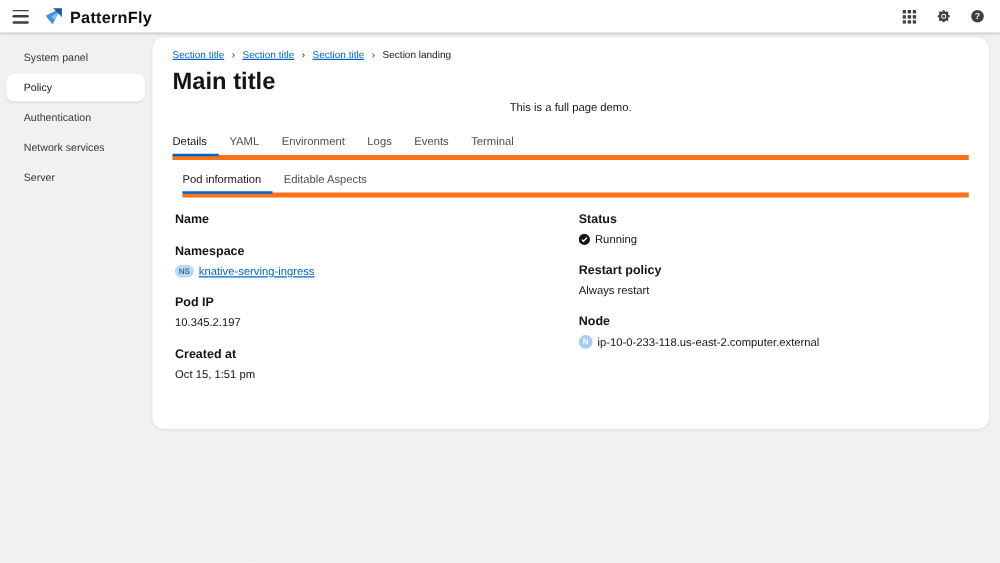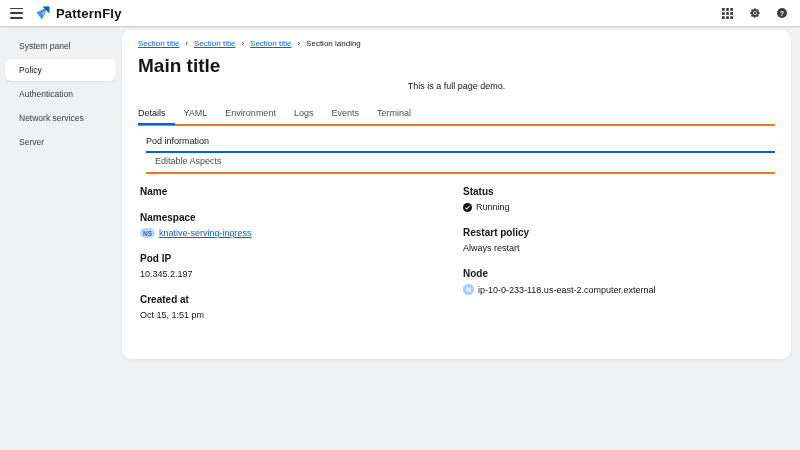--- a/index.html
+++ b/index.html
@@ -45,32 +45,32 @@
   }
   
   .breadcrumb { display:flex; align-items:center; gap:6px; font-size:8px; }
   .breadcrumb a { color:#0066cc; text-decoration:underline; cursor:pointer; }
   .crumb-sep { color:#151515; font-size:8px; line-height:1; }
   .crumb-current { color:#151515; }
   
   .page-title { font-size:19px; font-weight:bold; margin-top:7px; color:#151515; }
   .page-subtitle { font-size:9px; margin-top:4px; color:#151515;text-align:center; }
   
-  .tabs { display:flex; margin-top:13px; border-bottom:2px solid #f97316; }
+  .tabs { display:flex; margin-top:13px; border-bottom:4px solid #f97316; }
   .tab {
     font-size:9px; color:#4d4d4d; cursor:pointer;
     padding:4px 9px 6px 9px; position:relative;
   }
   .tab:first-child { padding-left:0; }
   .tab.active { color:#151515; }
   .tab.active::after {
     content:""; position:absolute; left:0; right:0; bottom:-1px;
     height:2px; background:#0066cc;
   }
-  .subtabs { margin:6px 0 0 8px;flex-direction:column; }
+  .subtabs { margin:6px 0 0 8px; }
   
   .dl-grid {
     display:grid; grid-template-columns:323px 1fr;
     margin:12px 0 0 2px;
   }
   .dl-entry { margin-bottom:15px; }
   .dl-label { font-size:10px; font-weight:bold; color:#151515; margin-bottom:5px; }
   .dl-value { font-size:9px; color:#151515; display:flex; align-items:center; gap:4px; }
   .dl-value a { color:#0066cc; text-decoration:underline; cursor:pointer; }
   .badge-pill {

